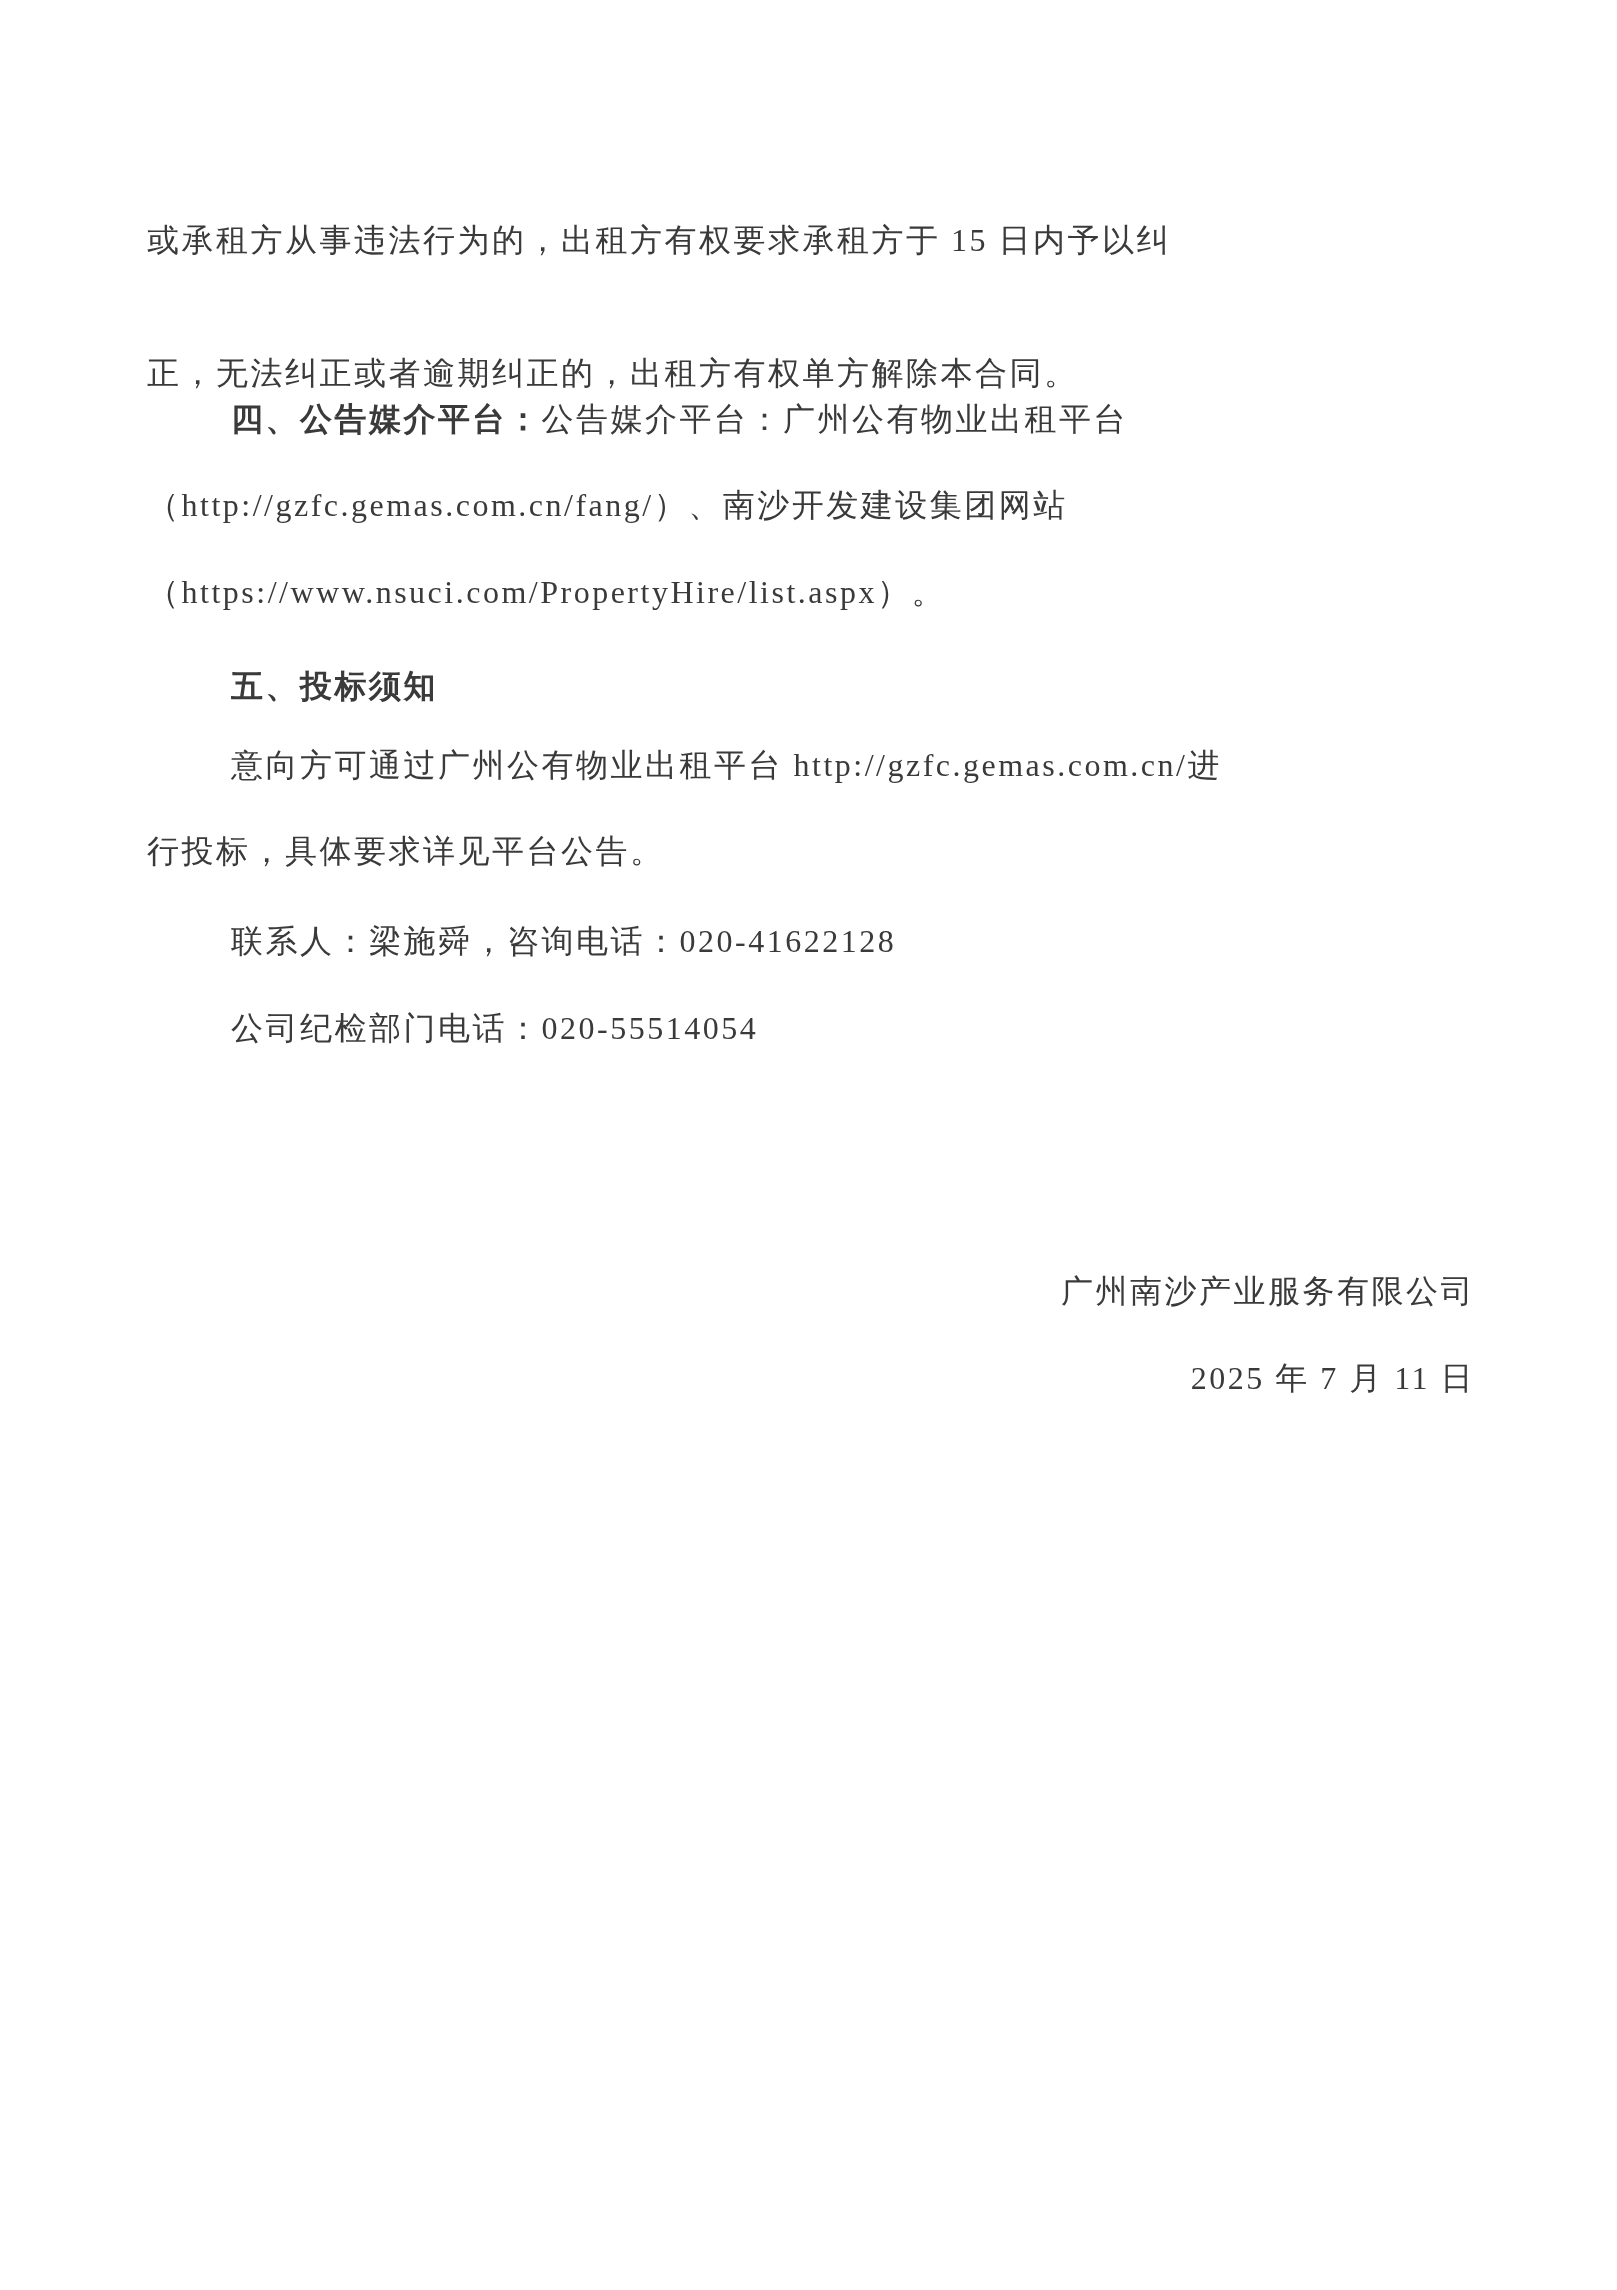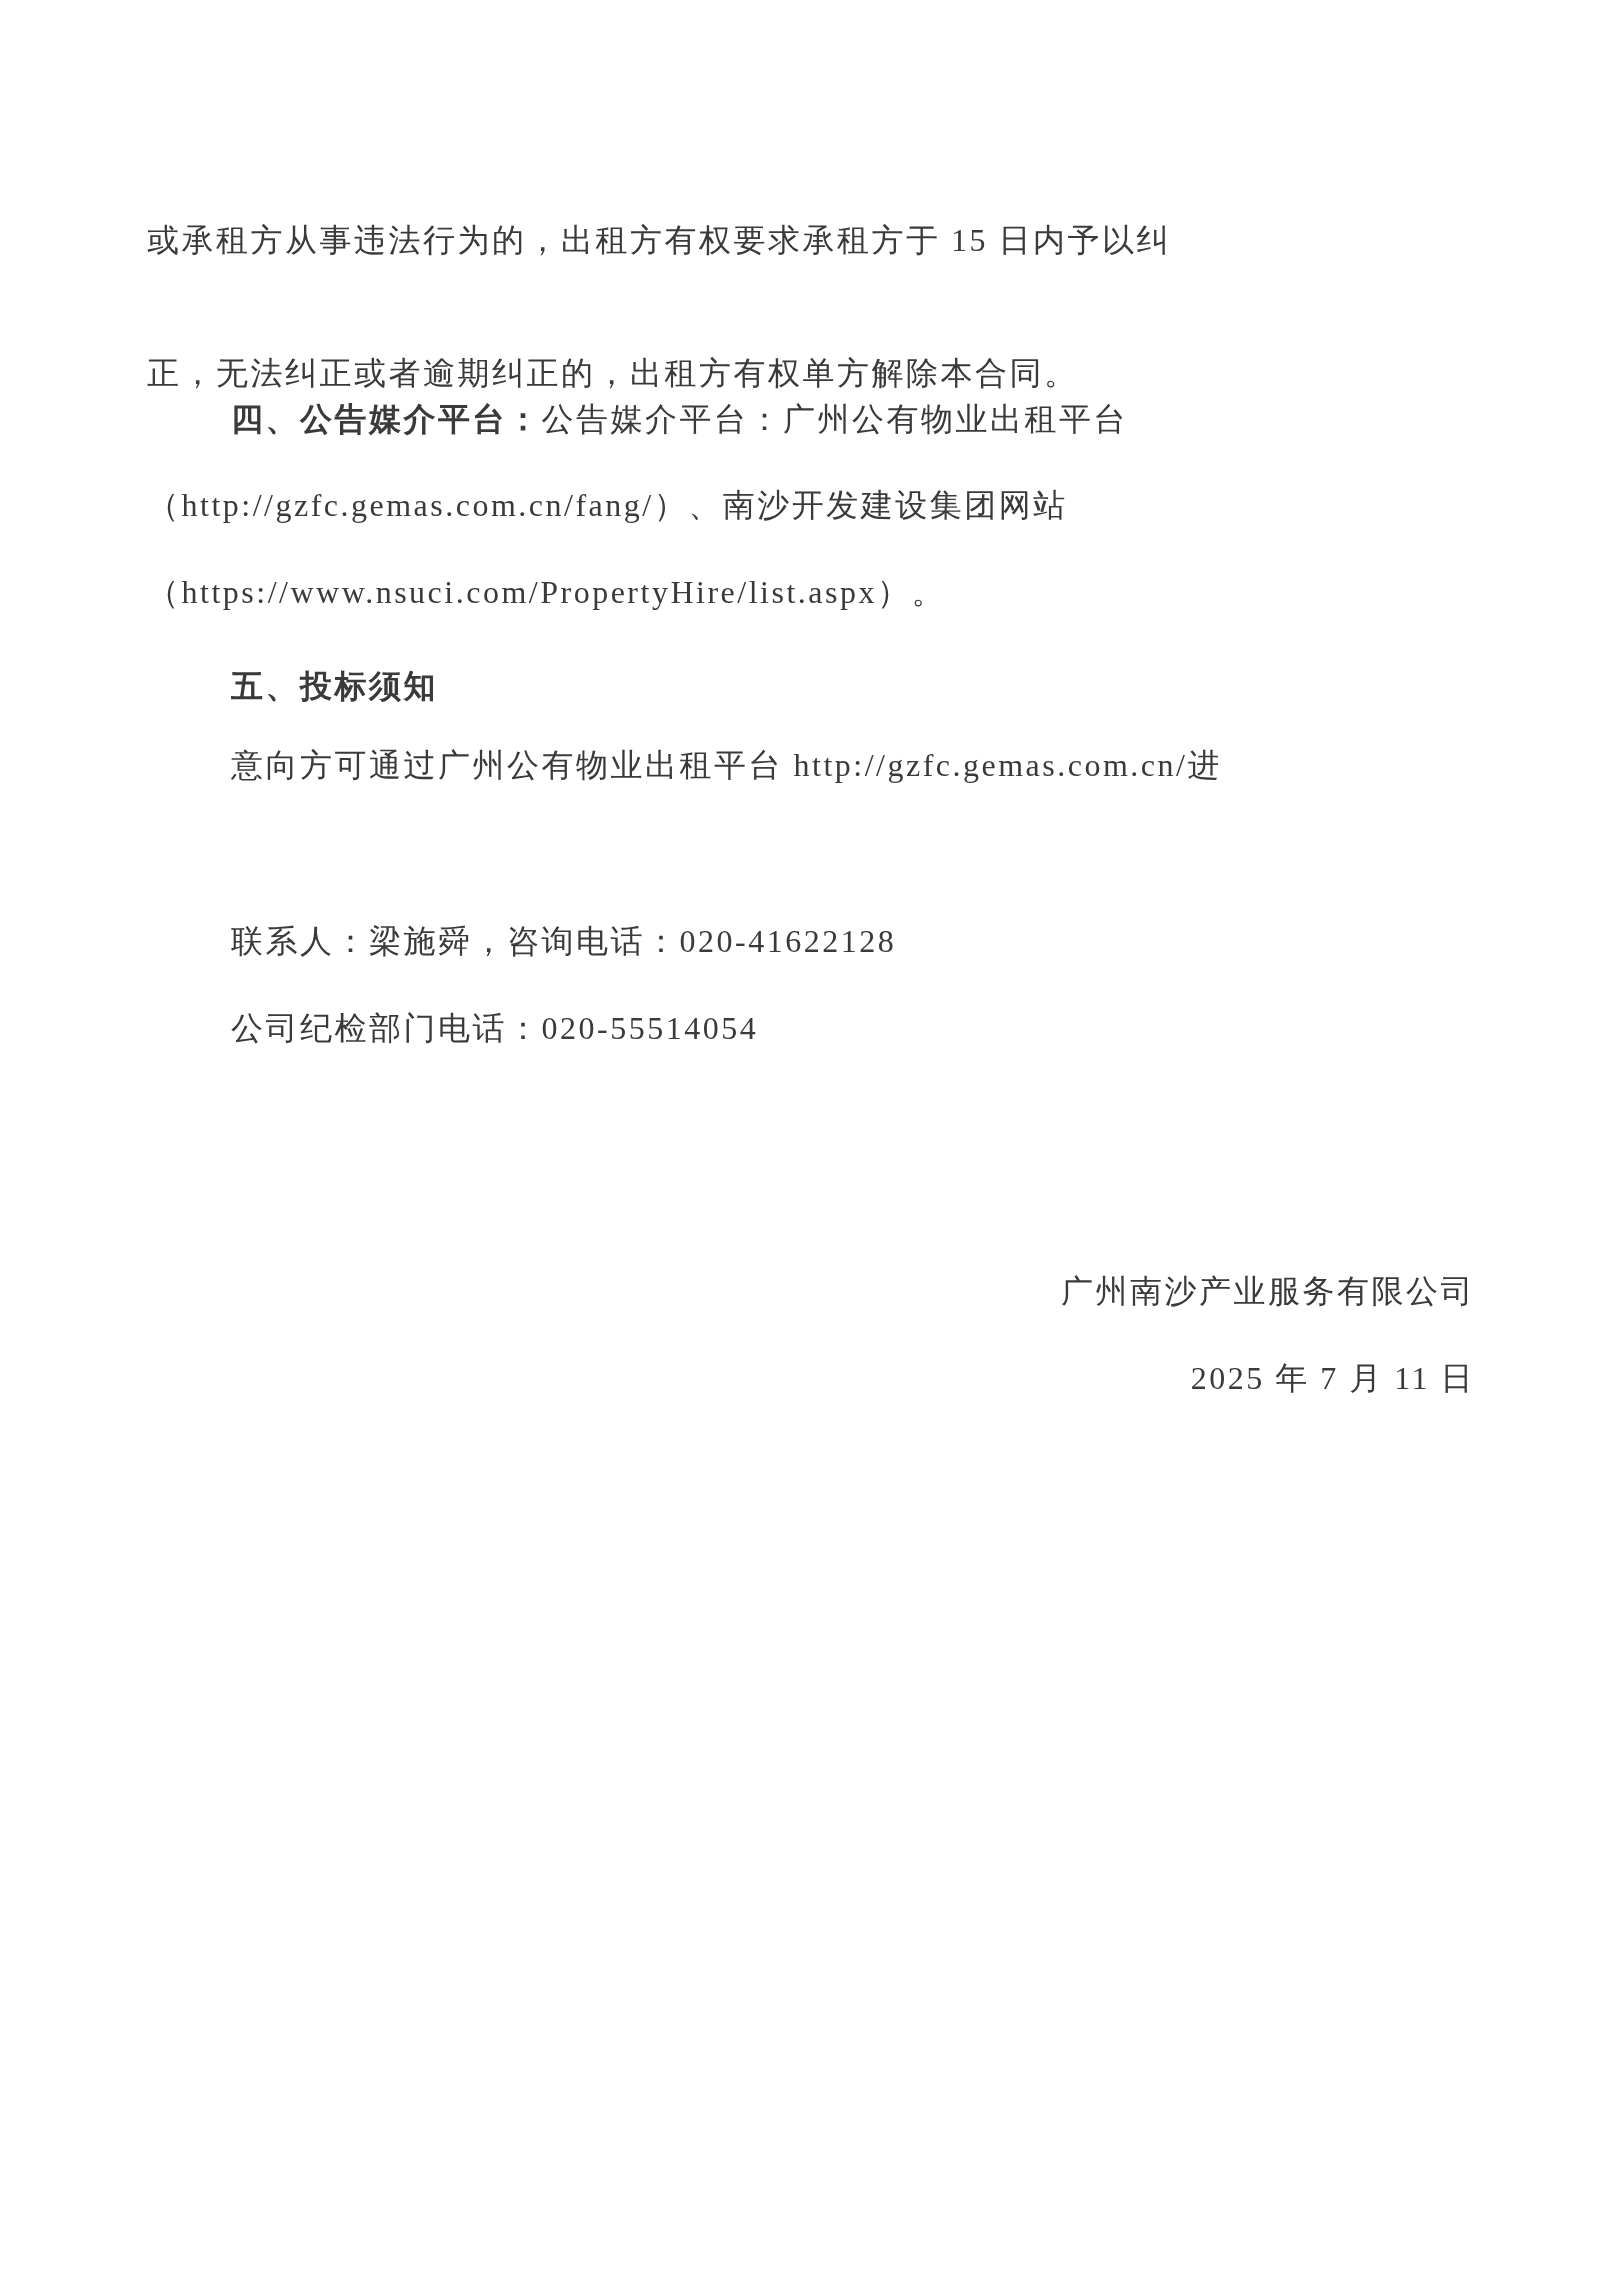--- a/index.html
+++ b/index.html
@@ -50,20 +50,21 @@
   </div>
 
   <div class="line l-margin" style="top:488px;">（http://gzfc.gemas.com.cn/fang/）、南沙开发建设集团网站</div>
 
   <div class="line l-margin" style="top:575px;">（https://www.nsuci.com/PropertyHire/list.aspx）。</div>
 
   <div class="line l-indent bold" style="top:645px;margin-top:24px;">五、投标须知</div>
 
   <div class="line l-indent" style="top:748px;">意向方可通过广州公有物业出租平台 http://gzfc.gemas.com.cn/进</div>
 
+  <div class="line l-margin" style="top:834px;">行投标，具体要求详见平台公告。</div>
 
   <div class="line l-indent" style="top:924px;">联系人：梁施舜，咨询电话：020-41622128</div>
 
   <div class="line l-indent" style="top:1011px;">公司纪检部门电话：020-55514054</div>
 
   <div class="line sig" style="top:1274px;">广州南沙产业服务有限公司</div>
 
   <div class="line sig" style="top:1361px;">2025 年 7 月 11 日</div>
 
 </div>

